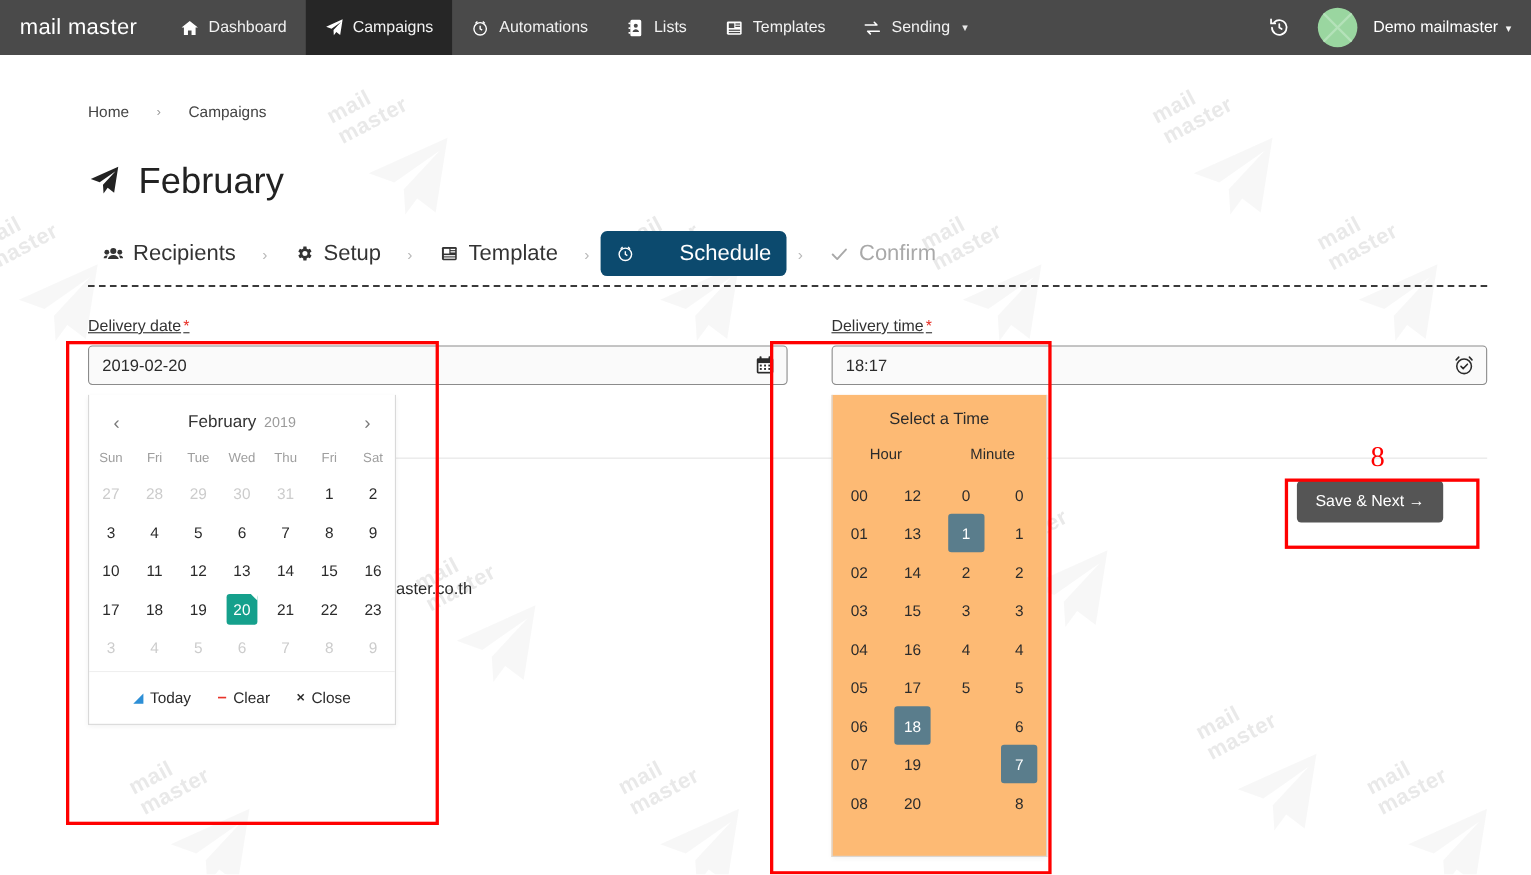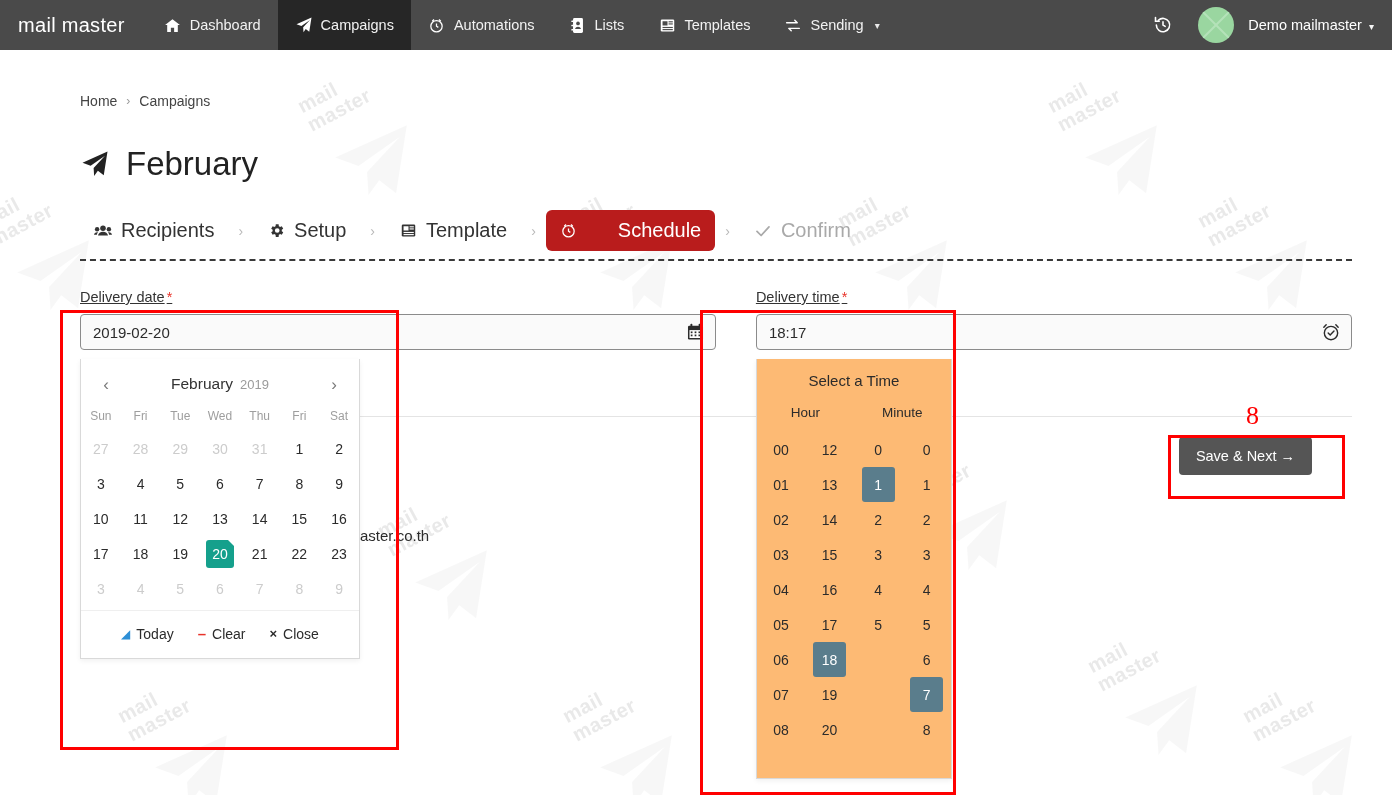--- a/index.html
+++ b/index.html
@@ -123,21 +123,21 @@
   
   .content { position: relative; z-index: 10; padding: 0 40px; }
 
   .breadcrumb {
     margin-top: 43px;
     padding-left: 40px;
     font-size: 14px;
     color: #444;
     display: flex;
     align-items: center;
-    gap: 9px;
+    gap: 25px;
   }
   .breadcrumb a { color: #444; text-decoration: none; cursor: pointer; }
   .breadcrumb .sep { color: #999; font-size: 12px; }
 
   .page-title {
     margin-top: 36px;
     padding-left: 40px;
     display: flex;
     align-items: center;
     gap: 16px;
@@ -160,21 +160,21 @@
     display: flex;
     align-items: center;
     gap: 9px;
     padding: 9px 14px;
     border-radius: 6px;
     font-size: 20px;
     color: #333;
     cursor: pointer;
     white-space: nowrap;
   }
-  .step.active { background: #b91c1c; color: #ffffff; gap: 40px; }
+  .step.active { background: #0c4a6e; color: #ffffff; gap: 40px; }
   .step.dim { color: #a9a9a9; cursor: default; }
   .step-sep { color: #b9b9b9; font-size: 14px; padding: 0 10px; }
   .steps-rule {
     position: absolute;
     left: 40px; right: 0; bottom: -10px;
     border-bottom: 2px dashed #3a3a3a;
   }
 
   
   .form-row {

